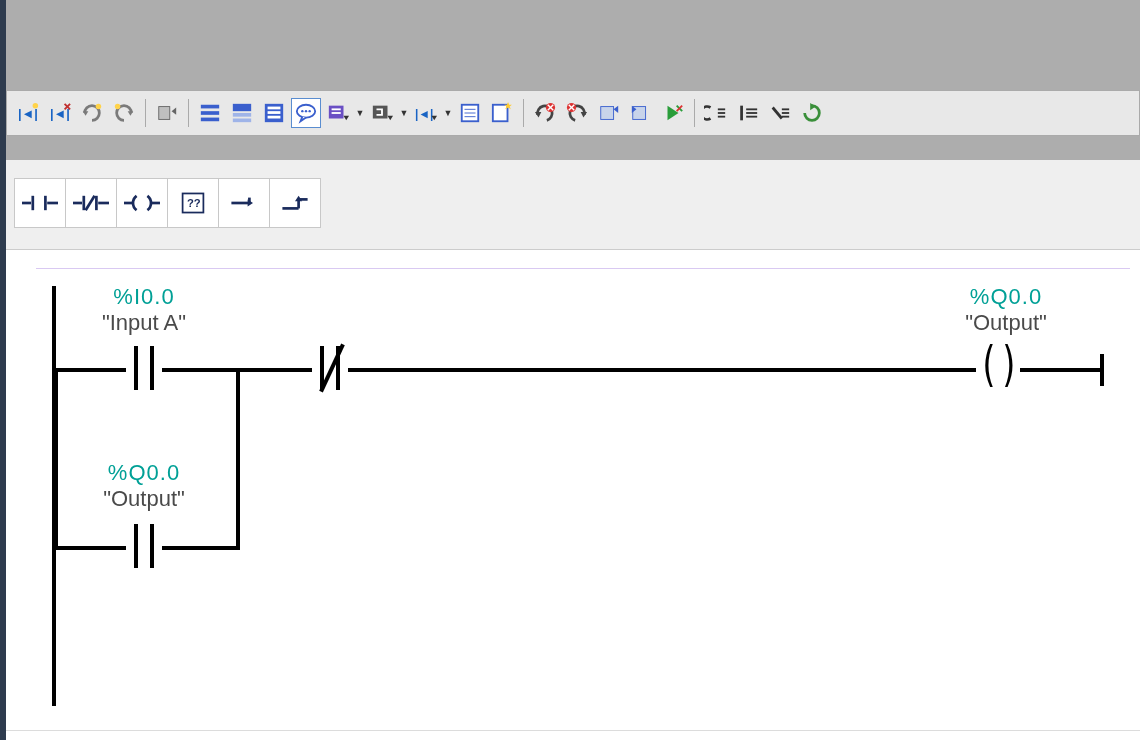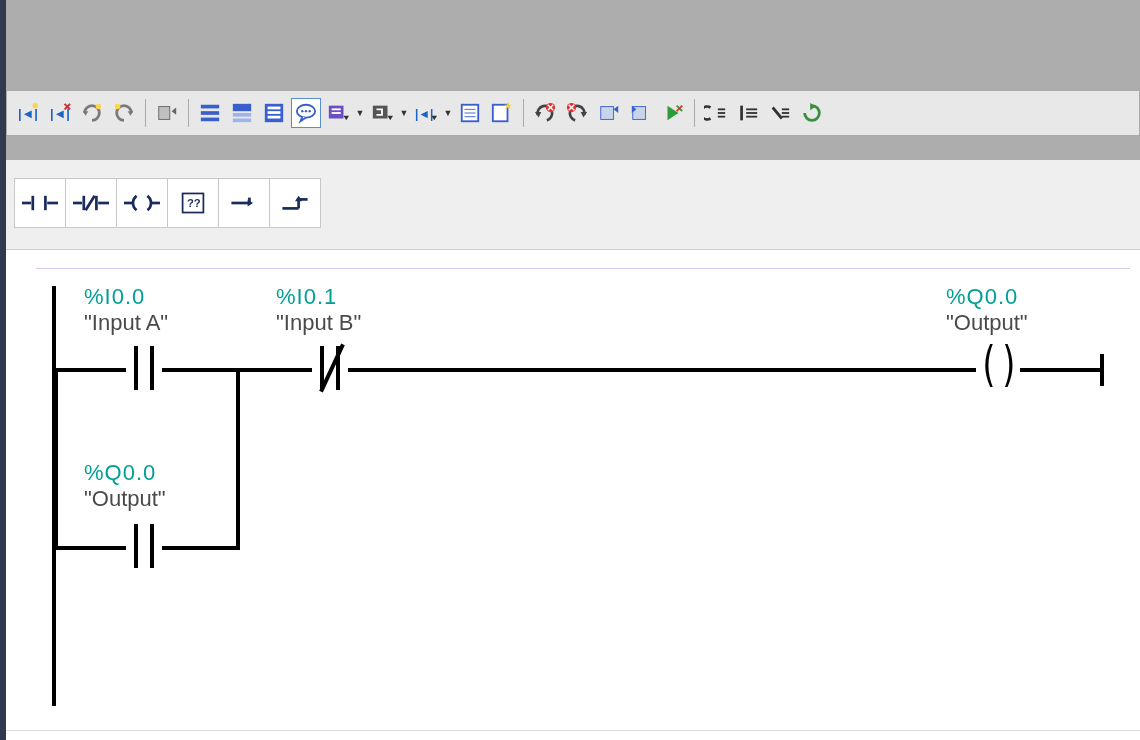--- a/index.html
+++ b/index.html
@@ -20,21 +20,21 @@
   .lad-toolbar { display:flex; gap:0; padding:18px 8px; }
   .lad-btn { width:52px; height:50px; background:#fff; border:1px solid #c8c8c8; display:flex; align-items:center; justify-content:center; cursor:pointer; font-size:20px; color:#1a2b5c; font-weight:bold; }
   .lad-btn + .lad-btn { margin-left:-1px; }
   .lad-btn svg { width:36px; height:26px; }
 
   .editor { position:absolute; left:6px; top:250px; right:0; bottom:0; background:#fff; }
   .hr-thin { position:absolute; left:30px; top:18px; right:10px; height:1px; background:#d9c9f2; }
 
   .powerrail { position:absolute; left:46px; top:36px; width:4px; height:420px; background:#000; }
 
-  .node-label { position:absolute; width:120px; }
+  .node-label { position:absolute; text-align:center; width:120px; }
   .node-label .addr { color:#00a096; font-size:22px; font-weight:500; letter-spacing:1px; }
   .node-label .name { color:#4a4a4a; font-size:22px; }
 
   .hwire { position:absolute; height:4px; background:#000; }
   .vwire { position:absolute; width:4px; background:#000; }
 
   .contact-no { position:absolute; width:40px; height:44px; }
   .contact-no::before, .contact-no::after { content:""; position:absolute; top:0; bottom:0; width:4px; background:#000; }
   .contact-no::before { left:10px; }
   .contact-no::after  { right:10px; }
@@ -294,24 +294,20 @@
   </div>
 
   <div class="editor">
     <div class="hr-thin"></div>
     <div class="powerrail"></div>
 
     <div class="node-label" style="left:78px; top:34px;">
       <div class="addr">%I0.0</div>
       <div class="name">"Input A"</div>
     </div>
-    <div class="node-label" style="left:270px; top:34px;">
-      <div class="addr">%I0.1</div>
-      <div class="name">"Input B"</div>
-    </div>
     <div class="node-label" style="left:940px; top:34px;">
       <div class="addr">%Q0.0</div>
       <div class="name">"Output"</div>
     </div>
 
     <div class="hwire" style="left:48px; top:118px; width:72px;"></div>
     <div class="contact-no" style="left:118px; top:96px;"></div>
     <div class="hwire" style="left:156px; top:118px; width:150px;"></div>
     <div class="contact-nc" style="left:304px; top:96px;">
         <div class="slash"></div>

